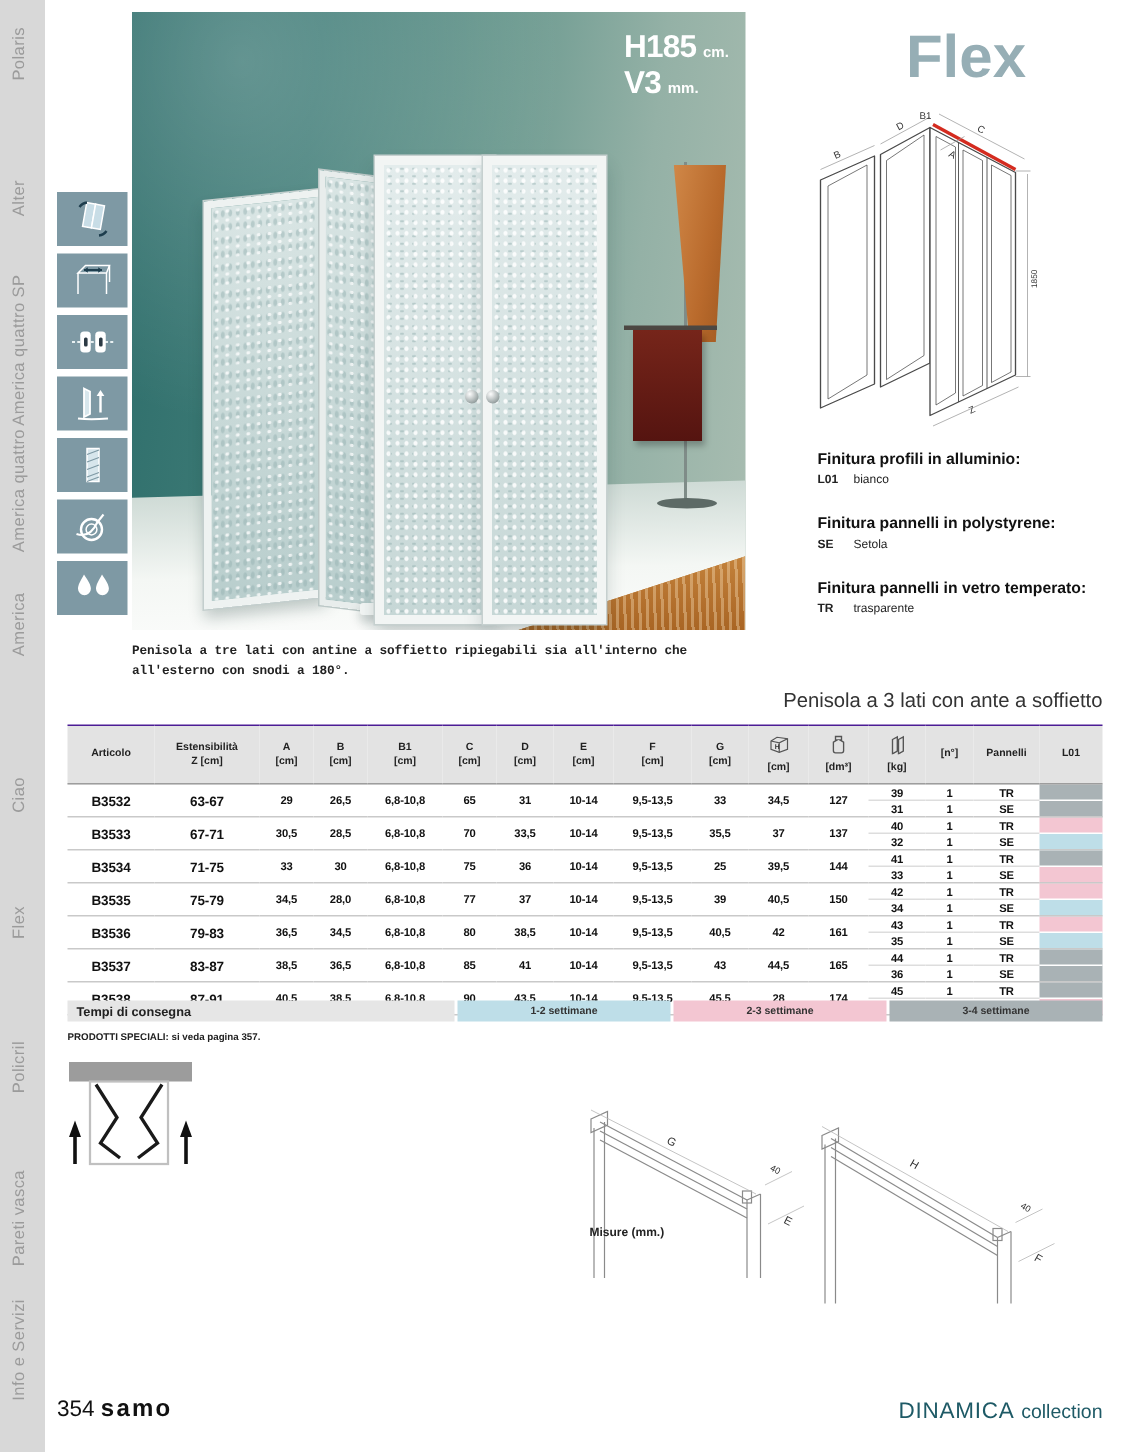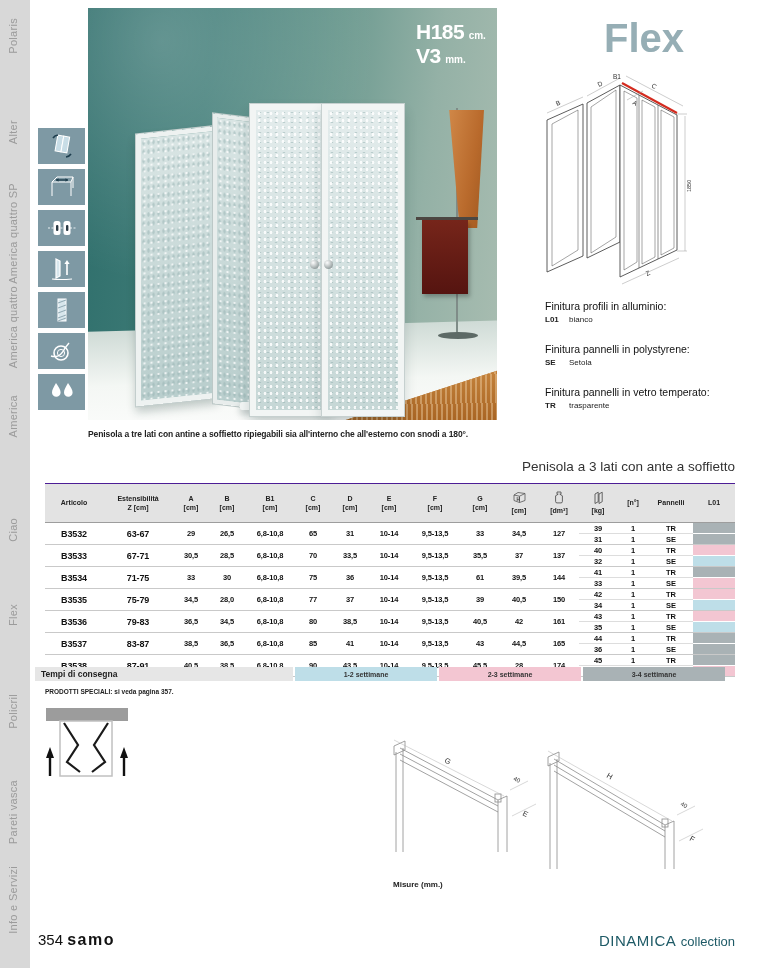--- a/index.html
+++ b/index.html
@@ -66,54 +66,54 @@
      clip-path:polygon(100% 18%,100% 100%,6% 100%);}
   .spec{position:absolute;left:328px;top:12px;color:#fff;line-height:1.15;}
   .spec .big{font-size:21px;font-weight:bold;letter-spacing:-.5px;}
   .spec .small{font-size:10px;font-weight:bold;}
   
   .flex-title{position:absolute;left:530px;top:16px;width:228px;text-align:center;
      font-size:40px;font-weight:bold;color:#96aeb5;letter-spacing:0;}
   .diagram{position:absolute;left:527px;top:70px;}
   .finiture{position:absolute;left:545px;top:300px;width:213px;}
   .fin-block{margin-bottom:19px;}
-  .fin-head{font-size:10.5px;font-weight:normal;color:#111;}
+  .fin-head{font-size:10.5px;font-weight:bold;color:#111;}
   .fin-line{margin-top:3px;font-size:8px;color:#222;}
   .fin-code{display:inline-block;width:24px;font-weight:bold;}
   .caption{position:absolute;left:88px;top:428px;width:430px;font-size:8.5px;font-weight:600;
-     color:#222;line-height:1.5;letter-spacing:-.1px;}
+     color:#222;line-height:1.5;letter-spacing:-.1px;font-family:Liberation Mono, monospace;}
   
   .table-title{position:absolute;left:400px;top:459px;width:335px;text-align:right;
      font-size:13.5px;color:#333;}
   table.spec-table{position:absolute;left:45px;top:483px;width:690px;border-collapse:collapse;
      table-layout:fixed;border-top:1px solid #4c1d95;}
   .spec-table th{background:#e3e3e3;height:38px;padding:0;vertical-align:middle;
      font-size:7px;font-weight:bold;color:#222;border-bottom:1px solid #9d9d9d;}
   .spec-table .h1{line-height:1.3;}
   .spec-table .h2{line-height:1.3;}
   .spec-table .h2:empty{display:none;}
   .spec-table td{height:10px;padding:0;text-align:center;vertical-align:middle;
      font-size:7.5px;font-weight:bold;color:#111;letter-spacing:-.1px;}
   .spec-table td.art,.spec-table td.zz{font-size:9px;}
   .spec-table td[rowspan]{border-bottom:1px solid #c9c9c9;}
   .spec-table tr.r2 td{border-bottom:1px solid #c9c9c9;}
   .spec-table tr.r1 td.sub{border-bottom:1px solid #ddd;}
   .spec-table tr.r1 td.band{border-bottom:1px solid #fff;}
   
-  .delivery{position:absolute;left:35px;top:667px;width:690px;height:14px;display:flex;}
+  .delivery{position:absolute;left:45px;top:667px;width:690px;height:14px;display:flex;}
   .delivery .lab{width:258px;background:#e6e6e6;font-size:8.5px;font-weight:bold;color:#222;
      display:flex;align-items:center;padding-left:6px;box-sizing:border-box;}
   .delivery .seg{flex:1;margin-left:2px;font-size:7px;font-weight:bold;color:#333;
      display:flex;align-items:center;justify-content:center;}
   .note{position:absolute;left:45px;top:688px;font-size:6.5px;font-weight:bold;color:#222;}
   
   .fold-diagram{position:absolute;left:40px;top:698px;}
   .profileL{position:absolute;left:386px;top:716px;}
   .profileR{position:absolute;left:540px;top:733px;}
-  .misure{position:absolute;left:393px;top:880px;font-size:8px;font-weight:bold;color:#222;}
+  .misure{position:absolute;left:393px;top:817px;font-size:8px;font-weight:bold;color:#222;}
   .footer-left{position:absolute;left:38px;top:931px;font-size:15px;color:#111;}
   .footer-left .brand{font-weight:bold;letter-spacing:1.5px;font-size:16px;}
   .footer-right{position:absolute;left:400px;top:932px;width:335px;text-align:right;color:#1e5a66;}
   .footer-right .coll{font-size:15px;letter-spacing:.5px;}
   .footer-right .suff{font-size:13px;}
   text{font-family:"Liberation Sans",sans-serif;}
 </style>
 </head>
 <body>
 
@@ -431,21 +431,21 @@
         <tr class="r1">
           <td class="art" rowspan="2">B3534</td>
           <td class="zz" rowspan="2">71-75</td>
           <td rowspan="2">33</td>
           <td rowspan="2">30</td>
           <td rowspan="2">6,8-10,8</td>
           <td rowspan="2">75</td>
           <td rowspan="2">36</td>
           <td rowspan="2">10-14</td>
           <td rowspan="2">9,5-13,5</td>
-          <td rowspan="2">61</td>
+          <td rowspan="2">25</td>
           <td rowspan="2">39,5</td>
           <td rowspan="2">144</td>
           <td class="sub">41</td>
           <td class="sub">1</td>
           <td class="sub">TR</td>
           <td class="band" style="background:#a9b2b5"></td>
         </tr>
         <tr class="r2">
           <td class="sub">33</td>
           <td class="sub">1</td>

